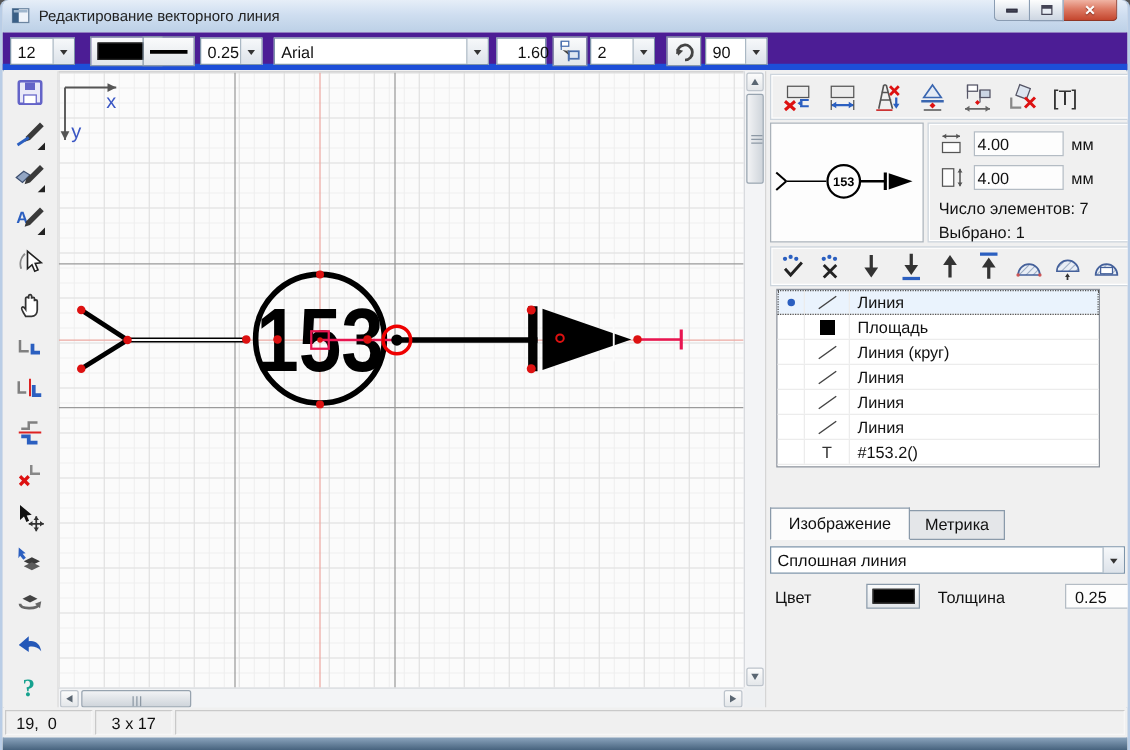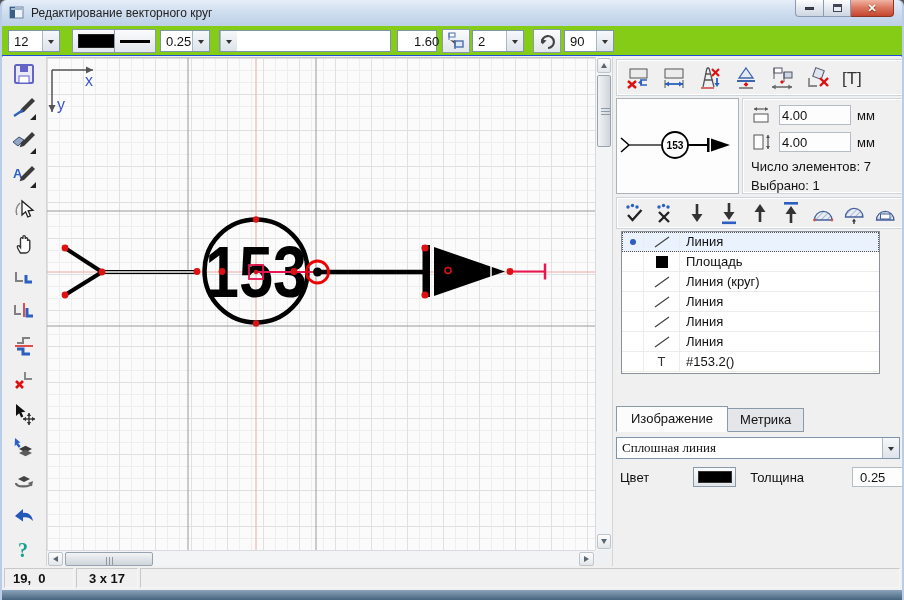--- a/index.html
+++ b/index.html
@@ -20,22 +20,22 @@
     display:flex;align-items:center;justify-content:center;color:#333;}
   .capbtn.min{width:29px;border-radius:0 0 0 4px;}
   .capbtn.max{width:27px;border-left:none;}
   .capbtn.close{width:43px;border-left:none;border-radius:0 0 4px 0;
     background:linear-gradient(#f0b4a4,#dd7a64 45%,#c4462e);color:#fff;
     border-color:#8e3626;font-weight:bold;}
   .minbar{width:9px;height:3px;background:#445;border:1px solid #334;}
   .maxbox{width:9px;height:8px;border:1px solid #445;border-top:3px solid #445;background:#e8edf4;}
   .closex{font-size:11px;text-shadow:0 1px 1px #7d2718;}
   
-  .toolbar{position:absolute;left:0;top:26px;width:100%;height:30px;background:#84cc16;
-    border-bottom:1px solid #1d4ed8;}
+  .toolbar{position:absolute;left:0;top:26px;width:100%;height:30px;background:#4c1d95;
+    border-bottom:5px solid #1d4ed8;}
   .combo,.tfield{position:absolute;top:4px;height:22px;background:#fff;
     border:1px solid #7d94a9;display:flex;align-items:center;font-size:13px;}
   .combo .val{padding-left:5px;flex:1;}
   .combo .drop{width:17px;height:100%;border-left:1px solid #aab8c4;
     background:linear-gradient(#f6f8fa,#dde3ea);display:flex;align-items:center;justify-content:center;}
   .arrow-down{width:0;height:0;border:3.5px solid transparent;border-top:4.5px solid #333;margin-top:4px;}
   .tfield{padding-left:16px;}
   .toolbtn{position:absolute;top:3px;height:24px;border:1px solid #8a9aaa;
     background:linear-gradient(#fafbfc,#e2e6ea);display:flex;align-items:center;justify-content:center;}
   
@@ -94,30 +94,30 @@
   .lrow .c2{width:36px;border-right:1px solid #ececec;display:flex;align-items:center;justify-content:center;}
   .lrow .c3{flex:1;display:flex;align-items:center;padding-left:6px;}
   .lrow.sel{background:#eaf3fd;outline:1px dotted #555;outline-offset:-1px;}
   .bluedot{width:6px;height:6px;border-radius:50%;background:#2b5fc0;}
   .sqicon{width:12px;height:12px;background:#000;}
   .tabs{position:absolute;left:3px;top:349px;display:flex;align-items:flex-end;height:26px;}
   .tab{border:1px solid #8a9aaa;padding:3px 12px 4px 12px;font-size:13px;background:#e4e6e9;
     border-left:none;margin-top:17px;}
   .tab.active{background:#fcfcfc;border-left:1px solid #8a9aaa;border-bottom-color:#fcfcfc;
     padding:4px 14px 5px 14px;}
-  .stylecombo{position:absolute;left:3px;top:380px;width:284px;height:22px;font-family:Liberation Serif, serif;}
+  .stylecombo{position:absolute;left:3px;top:380px;width:284px;height:22px;}
   .colorrow{position:absolute;left:7px;top:409px;width:284px;height:22px;display:flex;align-items:center;font-size:13px;}
   .swatchbtn{width:46px;height:20px;border:1px solid #8a9aaa;background:linear-gradient(#fafbfc,#e2e6ea);
     display:flex;align-items:center;justify-content:center;margin-left:44px;}
   .swatchbtn .sw{width:34px;height:12px;background:#000;border:1px solid #333;}
   .thickfield{width:55px;height:20px;background:#fdfdfd;border:1px solid #b4bcc4;
     display:flex;align-items:center;padding-left:7px;margin-left:48px;}
   
   .statusbar{position:absolute;left:0;top:566px;width:100%;height:24px;background:#f0f0f0;
-    display:flex;align-items:stretch;padding:2px 2px;gap:2px;font-size:13px;font-weight:bold;}
+    display:flex;align-items:stretch;padding:2px 2px;gap:2px;font-size:13px;}
   .scell{border:1px solid;border-color:#c9c9c9 #f7f7f7 #f7f7f7 #c9c9c9;display:flex;
     align-items:center;padding:0 8px;}
   .bottomedge{position:absolute;left:0;top:590px;width:100%;height:10px;
     background:linear-gradient(#8ba4bd,#47637e);}
   .lbl{font-size:13px;}
 </style>
 </head>
 <body>
 
 <svg width="0" height="0" style="position:absolute">
@@ -130,21 +130,21 @@
   </svg>
 
 <div class="window">
 
   <div class="titlebar">
     <svg width="16" height="14">
       <rect x="1" y="1" width="13" height="11" fill="#eef3fa" stroke="#6b84a0"></rect>
       <rect x="1" y="1" width="5" height="11" fill="#3a5f86"></rect>
       <rect x="2" y="2" width="11" height="2" fill="#9fb6cd"></rect>
     </svg>
-    <span class="title">Редактирование векторного круг</span>
+    <span class="title">Редактирование векторного линия</span>
     <div class="capbtns">
       <div class="capbtn min">
           <div class="minbar"></div>
         </div>
       <div class="capbtn max">
           <div class="maxbox"></div>
         </div>
       <div class="capbtn close">
           <span class="closex">✕</span>
         </div>
@@ -164,20 +164,21 @@
     <div class="toolbtn" style="left:112px;width:42px;">
       <div style="width:30px;height:3px;background:#000;"></div>
     </div>
     <div class="combo" style="left:158px;width:50px;">
       <span class="val">0.25</span>
       <span class="drop">
           <span class="arrow-down"></span>
         </span>
     </div>
     <div class="combo" style="left:217px;width:172px;">
+      <span class="val">Arial</span>
       <span class="drop">
           <span class="arrow-down"></span>
         </span>
     </div>
     <div class="tfield" style="left:395px;width:40px;">
       <span>1.60</span>
     </div>
     <div class="toolbtn" style="left:440px;width:28px;">
       <svg width="20" height="20" viewBox="0 0 20 20">
         <rect x="3" y="2" width="6" height="4" fill="#fff" stroke="#4a6fae"></rect>

